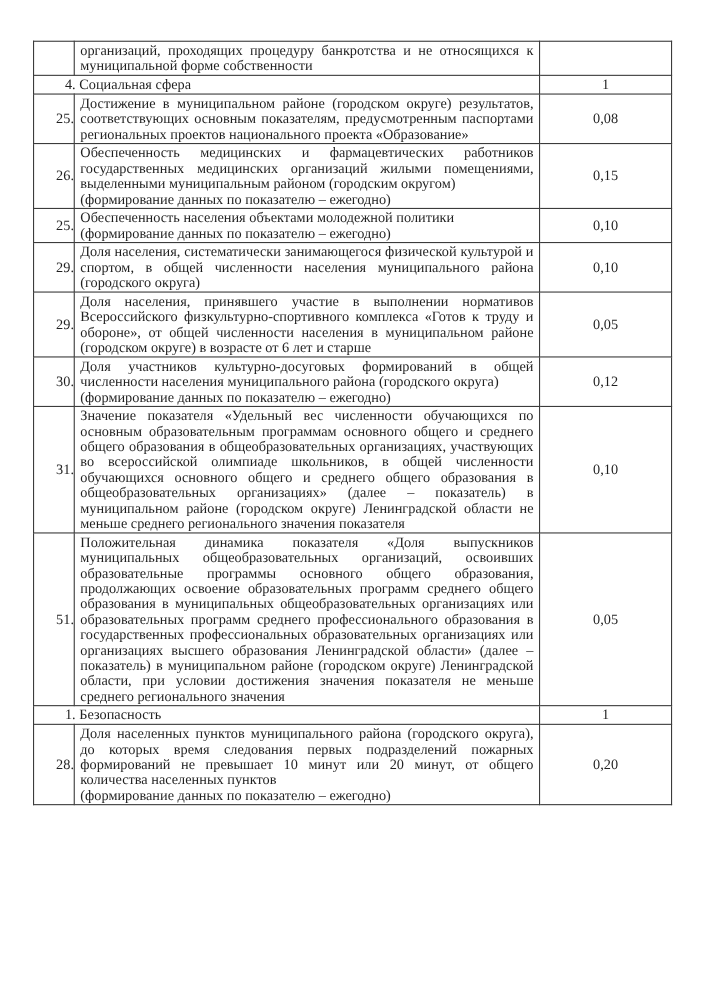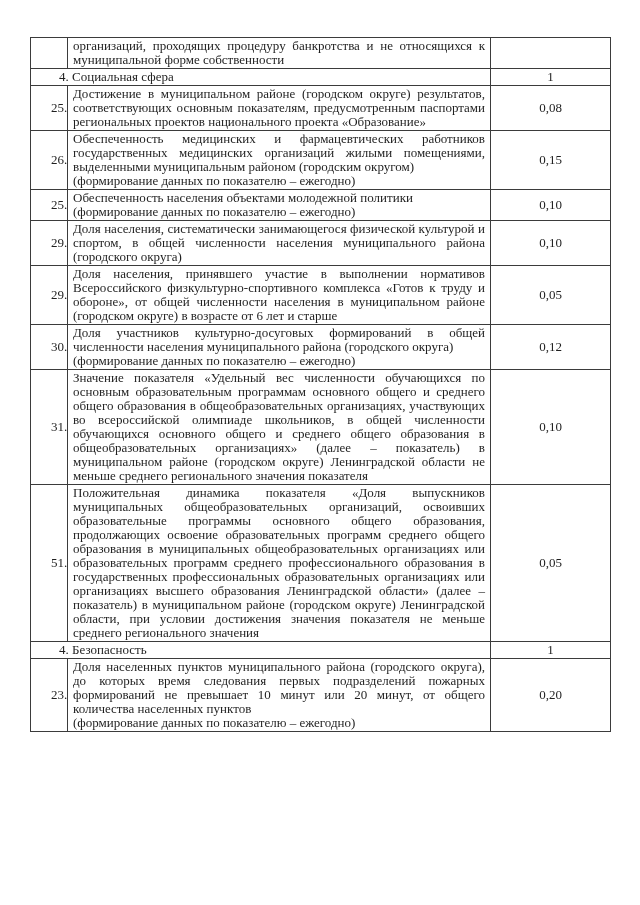--- a/index.html
+++ b/index.html
@@ -122,24 +122,24 @@
         <td class="num">31.</td>
         <td class="desc">Значение показателя «Удельный вес численности обучающихся по основным образовательным программам основного общего и среднего общего образования в общеобразовательных организациях, участвующих во всероссийской олимпиаде школьников, в общей численности обучающихся основного общего и среднего общего образования в общеобразовательных организациях» (далее – показатель) в муниципальном районе (городском округе) Ленинградской области не меньше среднего регионального значения показателя</td>
         <td class="weight">0,10</td>
       </tr>
       <tr>
         <td class="num">51.2.</td>
         <td class="desc">Положительная динамика показателя «Доля выпускников муниципальных общеобразовательных организаций, освоивших образовательные программы основного общего образования, продолжающих освоение образовательных программ среднего общего образования в муниципальных общеобразовательных организациях или образовательных программ среднего профессионального образования в государственных профессиональных образовательных организациях или организациях высшего образования Ленинградской области» (далее – показатель) в муниципальном районе (городском округе) Ленинградской области, при условии достижения значения показателя не меньше среднего регионального значения</td>
         <td class="weight">0,05</td>
       </tr>
       <tr class="section">
-        <td class="section-cell" colspan="2">4. Безопасность</td>
+        <td class="section-cell" colspan="2">1. Безопасность</td>
         <td class="weight">1</td>
       </tr>
       <tr>
-        <td class="num">23.</td>
+        <td class="num">28.</td>
         <td class="desc">Доля населенных пунктов муниципального района (городского округа), до которых время следования первых подразделений пожарных формирований не превышает 10 минут или 20 минут, от общего количества населенных пунктов
 (формирование данных по показателю – ежегодно)</td>
         <td class="weight">0,20</td>
       </tr>
     </tbody>
   </table>
 </div>
 
 </body></html>

